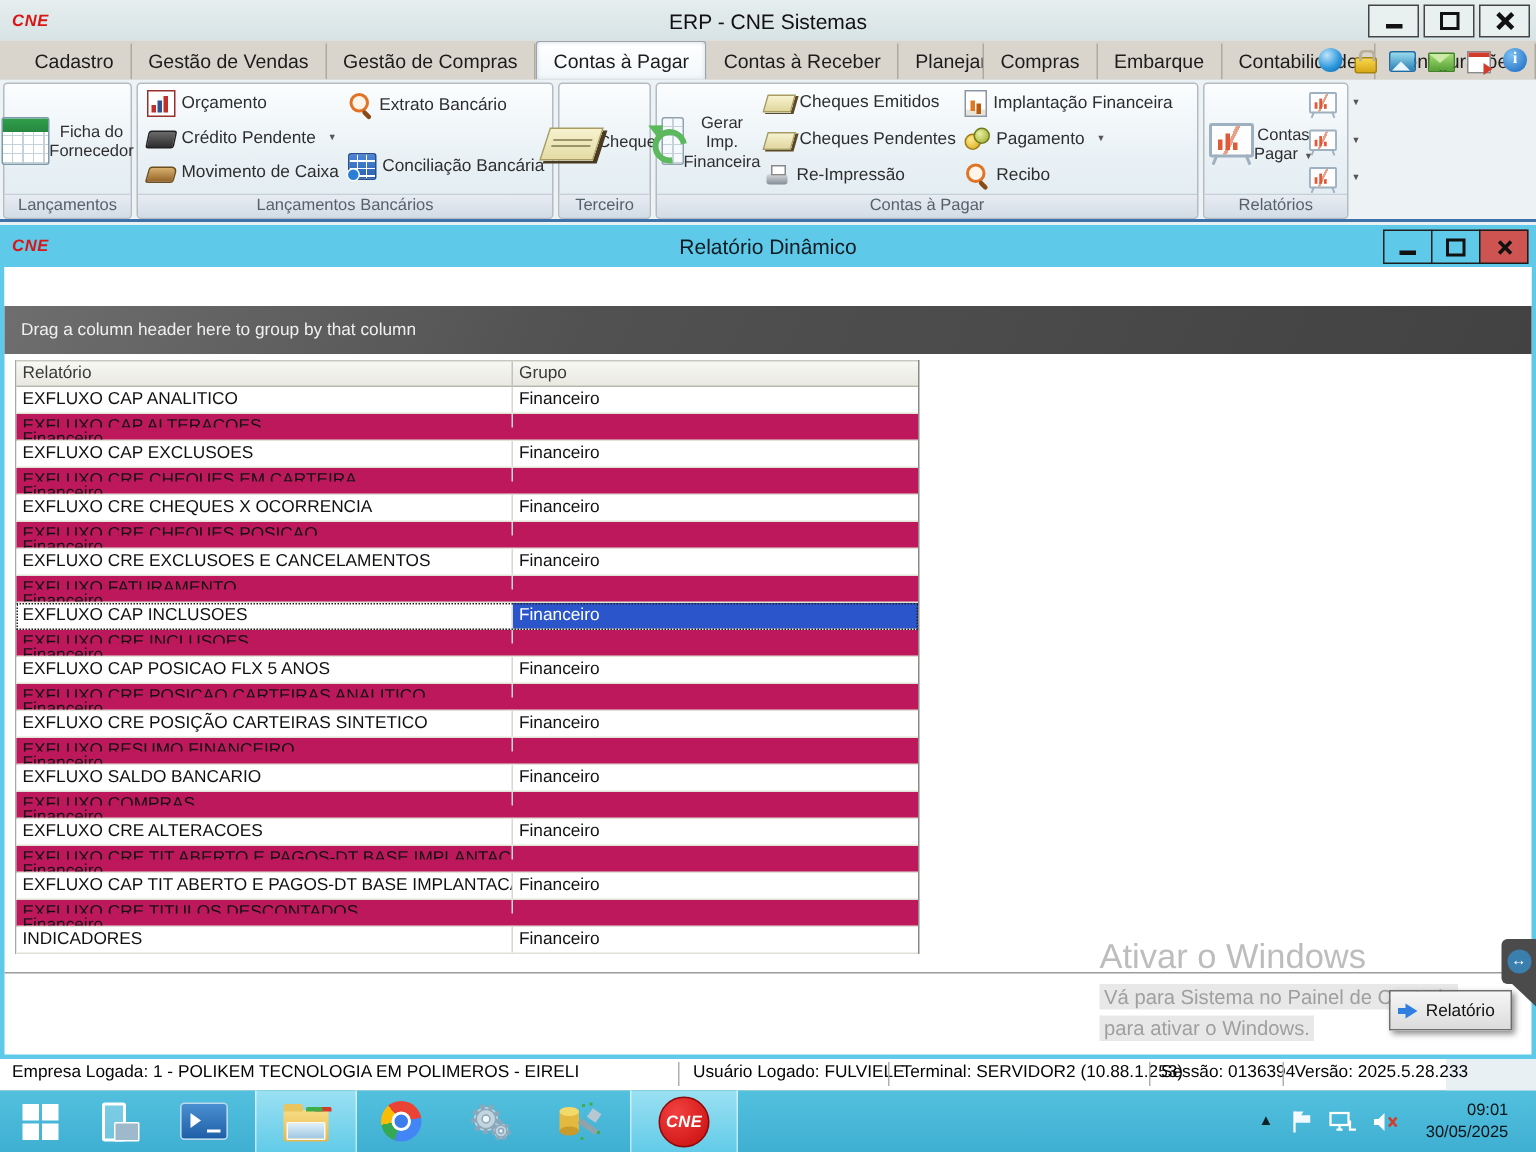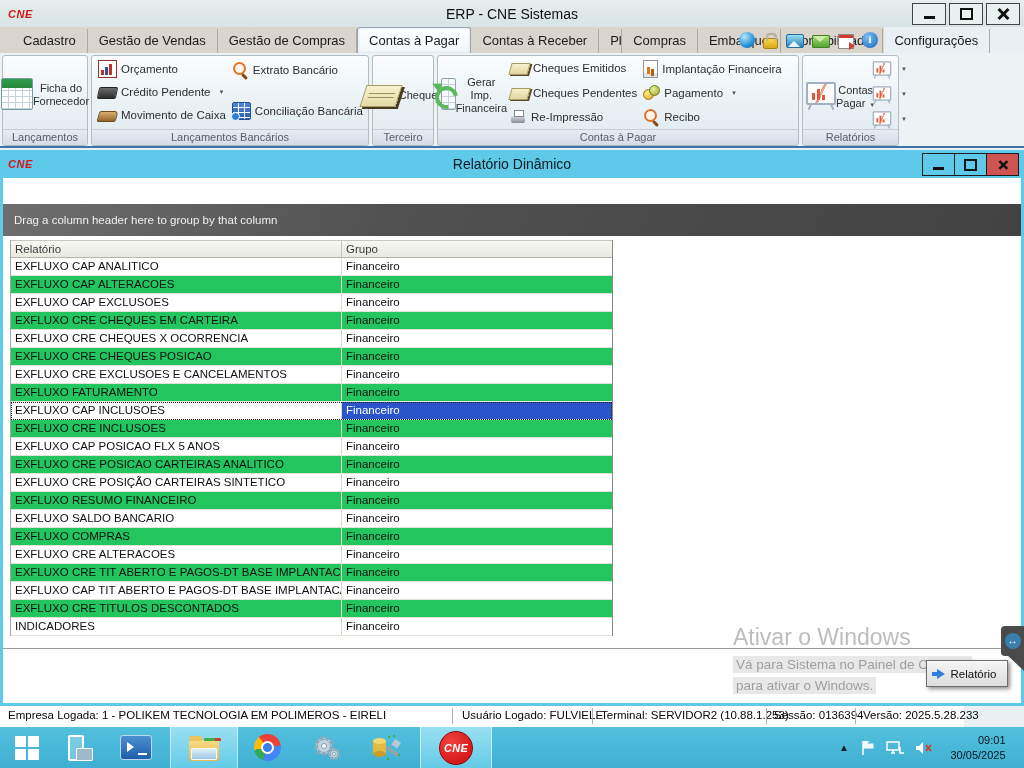--- a/index.html
+++ b/index.html
@@ -13,21 +13,21 @@
   .win-title{position:absolute;left:0;right:0;text-align:center;font-size:14px;color:#111;}
   .win-controls{position:absolute;right:4px;top:3px;display:flex;gap:3px;}
   .wbtn{width:32px;height:20px;border:1px solid #444;background:#e9f0f0;display:flex;align-items:center;justify-content:center;position:relative;}
   .g-min{width:11px;height:3px;background:#111;margin-top:6px;}
   .g-max{width:9px;height:8px;border:2px solid #111;background:transparent;}
   .g-close{position:relative;width:12px;height:12px;}
   .g-close::before,.g-close::after{content:"";position:absolute;left:5px;top:-1px;width:3px;height:14px;background:#111;}
   .g-close::before{transform:rotate(45deg);} .g-close::after{transform:rotate(-45deg);}
 
   
-  .menubar{position:absolute;left:0;top:27px;width:884px;height:26px;background:#d9d5cd;border-bottom:1px solid #bdb9b1;}
+  .menubar{position:absolute;left:0;top:27px;width:1024px;height:26px;background:#d9d5cd;border-bottom:1px solid #bdb9b1;}
   #menu-tabs{display:flex;height:26px;align-items:flex-end;padding-left:12px;}
   .tab{font-size:13px;color:#1c1c1c;padding:0 11px;line-height:24px;height:24px;border-right:1px solid #aeaaa2;white-space:nowrap;cursor:default;}
   .tab.active{background:linear-gradient(#ffffff,#f2f7fa);border:1px solid #97a6b2;border-bottom:none;border-radius:3px 3px 0 0;height:25px;line-height:25px;box-shadow:0 0 3px #cdd8e0 inset;}
   .tab.trunc{max-width:112px;overflow:hidden;}
   .menu-icons{position:absolute;right:6px;top:0;height:26px;display:flex;align-items:center;gap:8px;}
   .mi{width:16px;height:16px;position:relative;flex:none;}
   .mi-globe{border-radius:50%;background:radial-gradient(circle at 35% 30%,#bfe3f8,#2e9ade 55%,#0c5ca6);}
   .mi-lock{width:13px;height:9px;margin-top:6px;background:linear-gradient(#f8d848,#d8a818);border-radius:2px;border:1px solid #a88410;}
   .mi-lock::before{content:"";position:absolute;left:2px;top:-6px;width:7px;height:6px;border:2px solid #b8b09a;border-bottom:none;border-radius:4px 4px 0 0;}
   .mi-image{height:12px;margin-top:2px;border-radius:2px;background:linear-gradient(#9adcee,#2a7fb8);border:1px solid #1d6da4;}
@@ -110,21 +110,21 @@
     border-left:3px solid #5ec9e9;border-right:3px solid #5ec9e9;border-bottom:3px solid #5ec9e9;}
   .topstrip{height:26px;background:#fff;}
   .groupby-band{height:32px;line-height:32px;padding-left:11px;font-size:11.5px;color:#f0f0f0;
     background:linear-gradient(115deg,#6e6e6e 0%,#515151 38%,#424242 100%);}
   .grid{margin-left:7px;margin-top:4px;width:603px;border-left:1px solid #a8a8a0;border-right:1px solid #8a8a84;box-sizing:border-box;}
   .grid-header{display:flex;height:18px;background:linear-gradient(#f7f7f4,#e9e9e1);border-top:1px solid #c8c8c0;border-bottom:1px solid #b4b4ac;box-sizing:border-box;}
   .gh{font-size:11.5px;color:#3a3a3a;padding:2px 0 0 4px;box-sizing:border-box;}
   .gh.c1{width:331px;border-right:1px solid #c4c4bc;}
   .gh.c2{width:270px;}
   .grow{display:flex;height:18px;box-sizing:border-box;border-bottom:1px solid #e2e2d8;background:#fff;}
-  .grow.alt{background:#22c55e;}
+  .grow.alt{background:#be185d;flex-direction:column;}
   .grow.sel{outline:1px dotted #222;outline-offset:-1px;}
   .gc{font-size:11.5px;color:#111;padding:2px 0 0 4px;box-sizing:border-box;white-space:nowrap;overflow:hidden;}
   .gc.c1{width:331px;border-right:1px solid #d8d8ce;}
   .gc.c2{width:270px;}
   .grow.sel .gc.c2{background:#2b56cb;color:#fff;}
   .dlg-divider{position:absolute;left:0;right:0;top:470px;border-top:1px solid #9c9c9c;}
   .wm1{position:absolute;left:730px;top:446px;font-size:23px;color:#bdbdbd;}
   .wm2{position:absolute;left:730px;top:478px;font-size:13.5px;color:#9f9f9f;background:rgba(205,205,205,.45);padding:1px 3px;}
   .wm3{position:absolute;left:730px;top:499px;font-size:13.5px;color:#9f9f9f;background:rgba(205,205,205,.45);padding:1px 3px;}
   .rel-btn{position:absolute;left:923px;top:482px;width:80px;height:25px;border:1px solid #6e6e6e;

